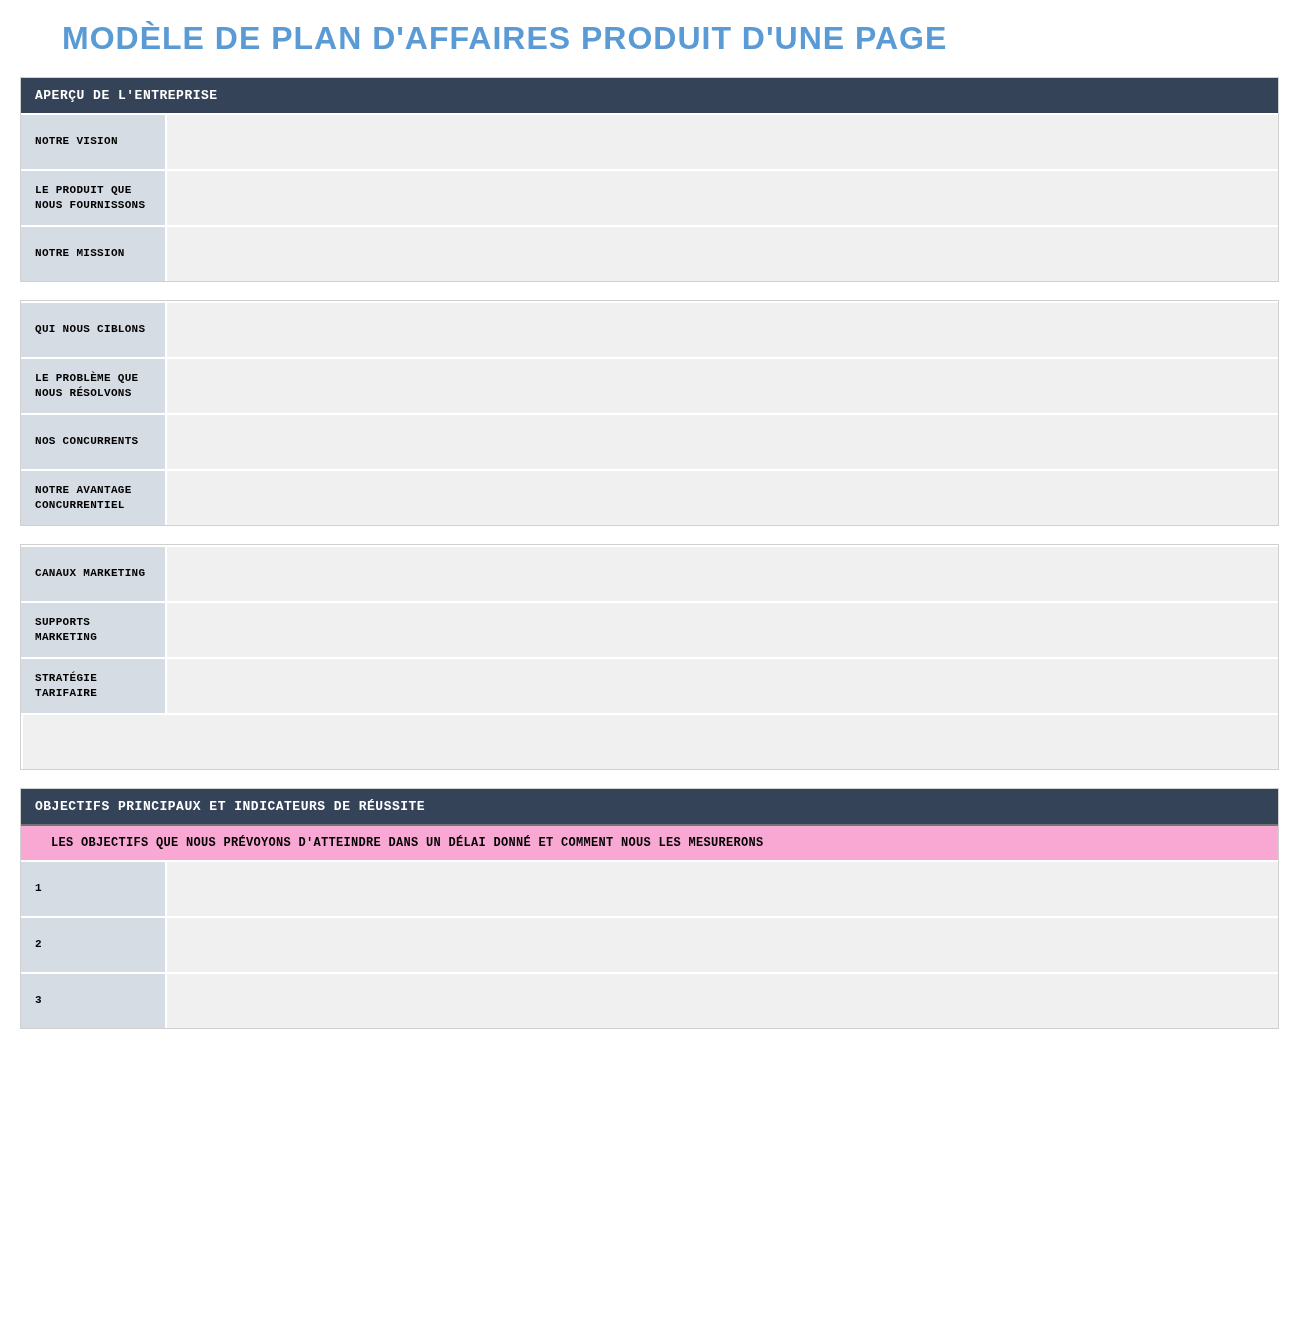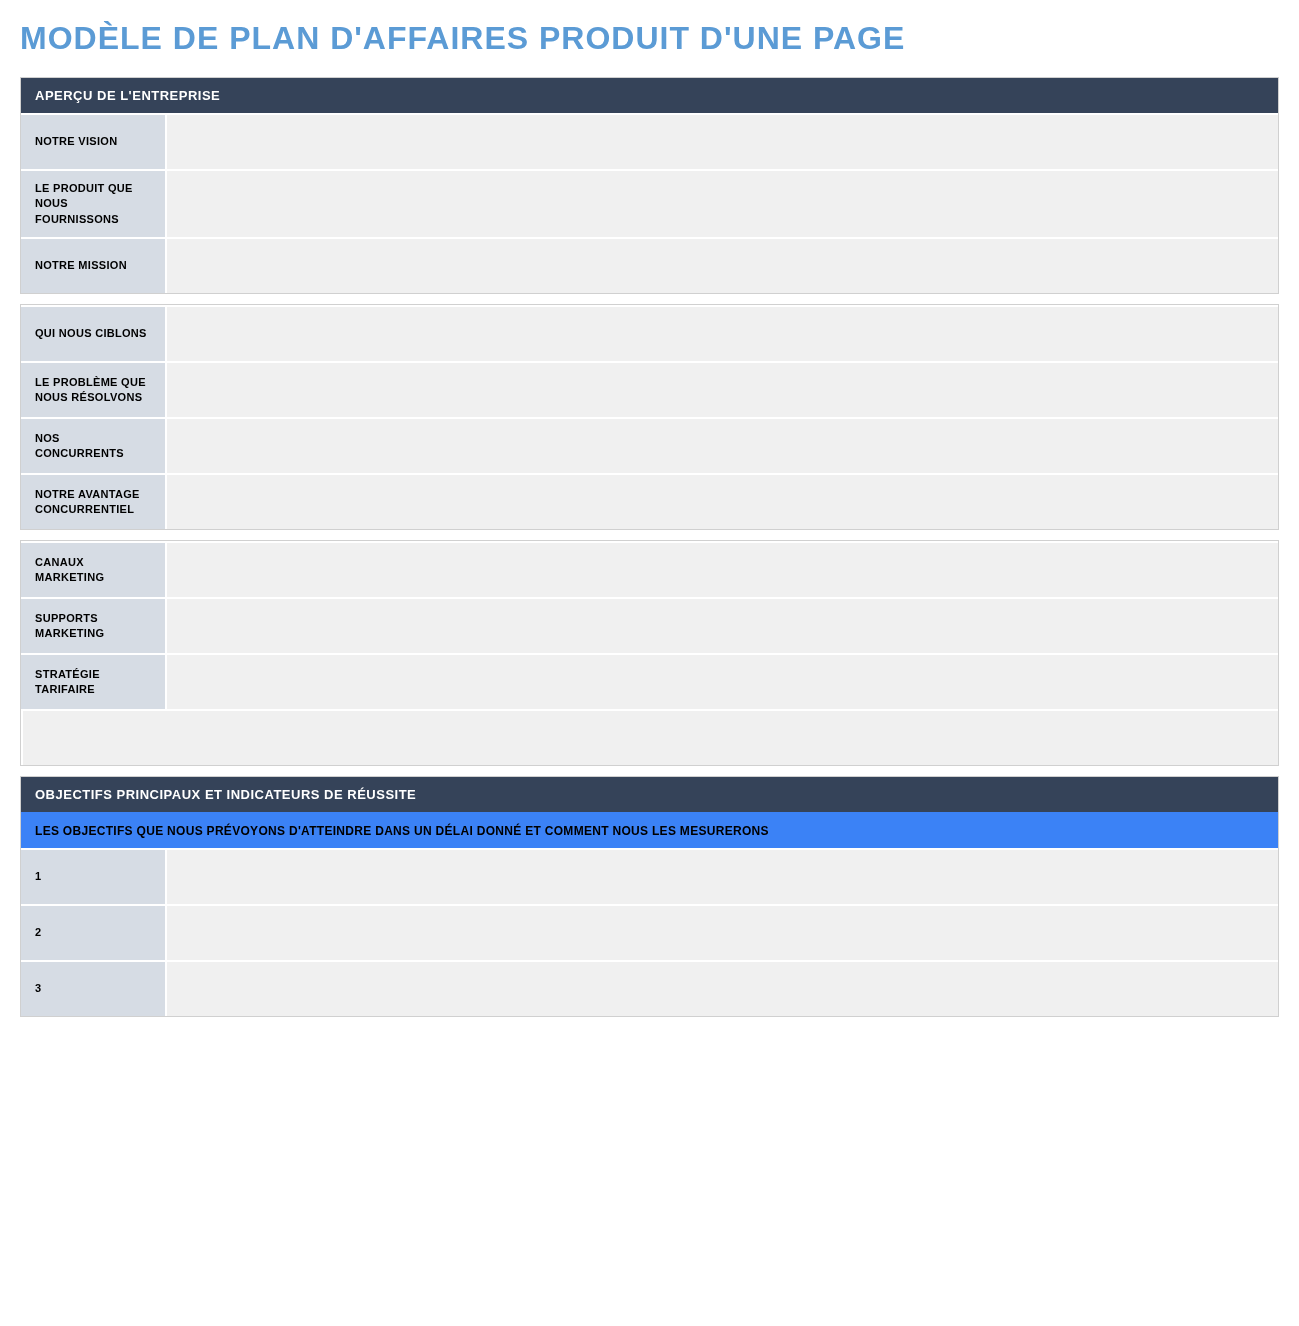--- a/index.html
+++ b/index.html
@@ -13,43 +13,45 @@
       padding: 20px;
       width: 1299px;
     }
     .page-title {
       color: #5B9BD5;
       font-size: 32px;
       font-weight: bold;
       letter-spacing: 1px;
       margin-bottom: 20px;
       text-transform: uppercase;
+      margin-left: 42px;
     }
     .section {
-      margin-bottom: 10px;
+      margin-bottom: 18px;
       border: 1px solid #d0d0d0;
+      font-family: Liberation Mono, monospace;
     }
     .section-header {
       background-color: #354359;
       color: #ffffff;
       font-size: 13px;
       font-weight: bold;
       padding: 10px 14px;
       text-transform: uppercase;
       letter-spacing: 0.5px;
     }
     .sub-header {
-      background-color: #3b82f6;
+      background-color: #f9a8d4;
       color: #000000;
       font-size: 12px;
       font-weight: bold;
-      padding: 10px 14px;
+      padding: 10px 30px;
       text-transform: uppercase;
       letter-spacing: 0.3px;
-      border-top: 2px solid #3b82f6;
+      border-top: 2px solid #737373;
     }
     .row {
       display: flex;
       border-top: 2px solid #ffffff;
       min-height: 56px;
     }
     .row:first-of-type {
       border-top: 2px solid #ffffff;
     }
     .label-cell {

